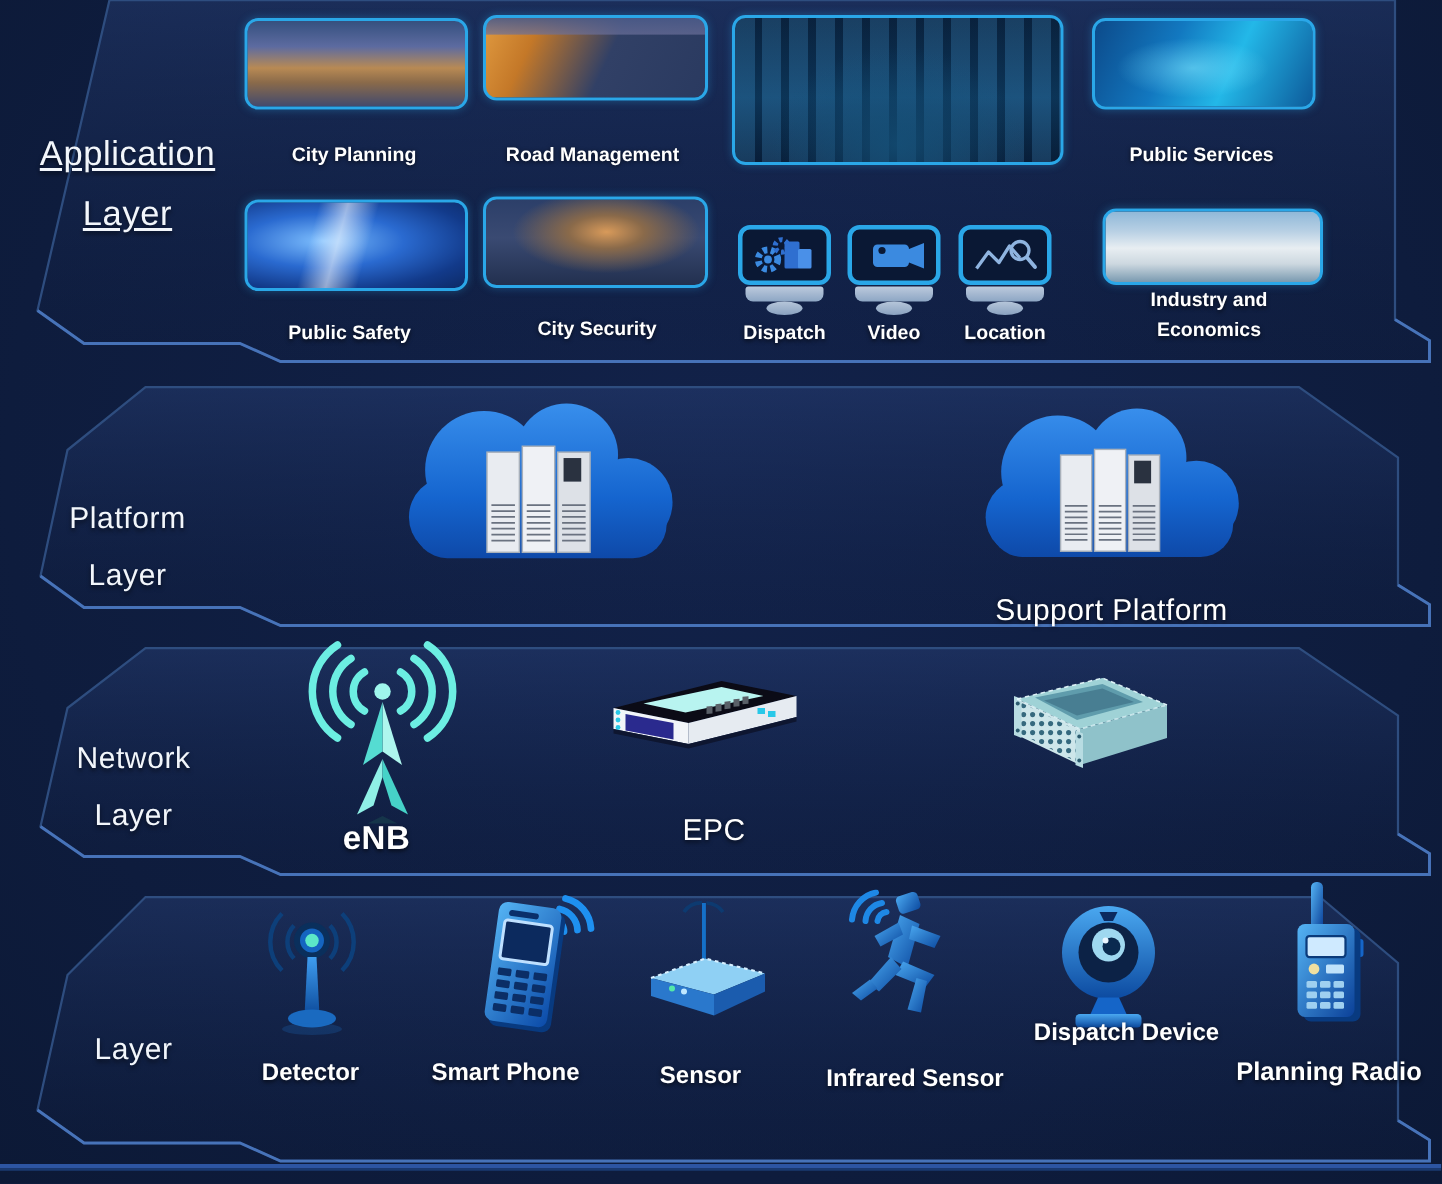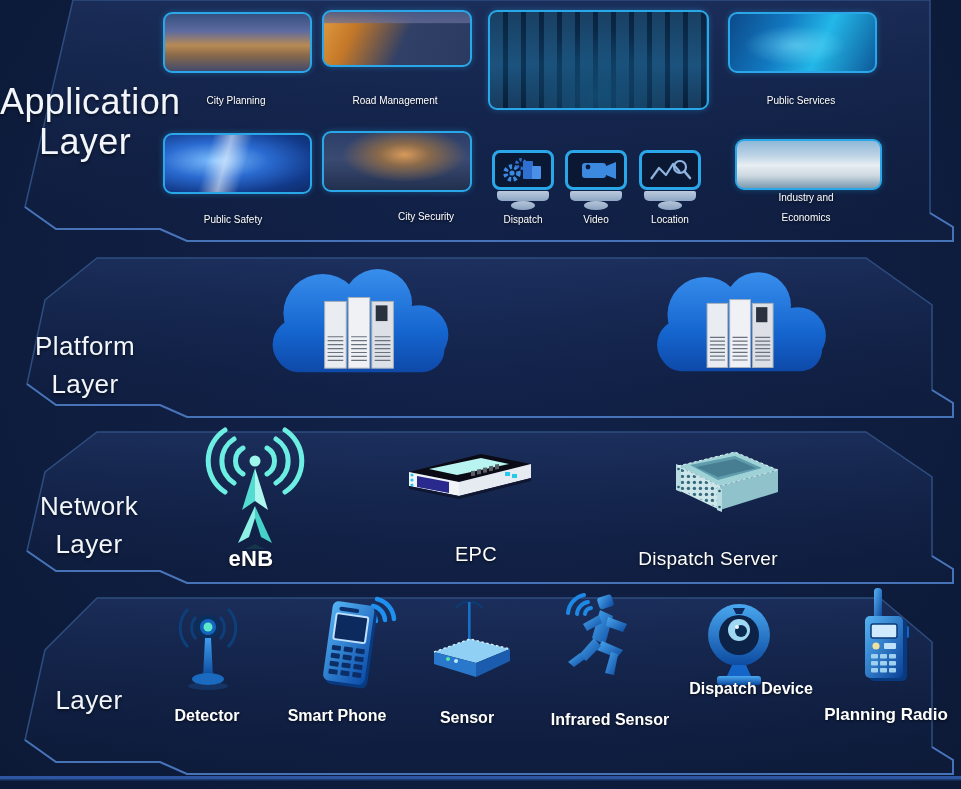--- a/index.html
+++ b/index.html
@@ -5,21 +5,21 @@
   html,body{margin:0;padding:0;background:#0e1c3d;}
   #canvas{position:relative;width:961px;height:789px;background:
       radial-gradient(ellipse at 50% 40%, #12224a 0%, #0e1c3d 70%, #0c1936 100%);
       overflow:hidden;font-family:"Liberation Sans",sans-serif;}
   svg{display:block;}
   .abs{position:absolute;}
   
   #bands{position:absolute;left:0;top:0;}
   
   .layer-title{position:absolute;width:170px;text-align:center;color:#f2f6fb;
-      font-size:26px;line-height:38px;font-weight:400;letter-spacing:.4px;
+      font-size:20px;line-height:38px;font-weight:400;letter-spacing:.4px;
       text-shadow:0 2px 3px rgba(0,0,0,.5);}
   
   .card{position:absolute;border:2px solid #2aa7e8;border-radius:9px;overflow:hidden;
       box-shadow:0 0 6px rgba(42,167,232,.35);}
   .ph-cityplanning{background:linear-gradient(180deg,#35507f 0%,#5d6ba0 30%,#b88a54 55%,#8a6a4a 72%,#424a6e 100%);}
   .ph-road{background:linear-gradient(180deg,rgba(74,90,136,.9) 0%,rgba(106,111,154,.7) 20%,rgba(0,0,0,0) 22%),
       linear-gradient(115deg,#e09a40 0%,#c47828 22%,#314066 55%,#2a3a60 100%);}
   .ph-control{background:
       radial-gradient(ellipse at 50% 88%, rgba(20,80,120,.8) 0%, rgba(0,0,0,0) 55%),
       repeating-linear-gradient(90deg, rgba(80,160,220,.22) 0 13px, rgba(8,26,52,.25) 13px 18px),
@@ -28,22 +28,22 @@
       radial-gradient(ellipse at 45% 55%, rgba(130,230,255,.55) 0%, rgba(0,0,0,0) 45%),
       linear-gradient(115deg,#0c4a8a 0%,#1278c0 35%,#23b8e8 62%,#0d5a9a 100%);}
   .ph-publicsafety{background:
       linear-gradient(105deg, rgba(255,255,255,0) 30%, rgba(255,255,255,.55) 42%, rgba(255,255,255,0) 55%),
       radial-gradient(ellipse at 35% 45%, #7fc0ff 0%, #2a6ad0 40%, #123a8a 75%, #0d2a66 100%);}
   .ph-citysecurity{background:
       radial-gradient(ellipse at 55% 38%, #d89a5a 0%, #8a6a4a 22%, rgba(0,0,0,0) 55%),
       linear-gradient(180deg,#2c3f69 0%,#3a4a72 45%,#22304f 100%);}
   .ph-industry{background:linear-gradient(180deg,#8fb8d8 0%,#b8d0e4 28%,#e8eef2 52%,#cdd8e0 74%,#7a9ab0 100%);}
   
-  .lbl{position:absolute;transform:translateX(-50%);color:#ffffff;font-size:10px;
-      font-weight:400;white-space:nowrap;text-shadow:0 1px 3px rgba(0,0,0,.65);}
+  .lbl{position:absolute;transform:translateX(-50%);color:#ffffff;font-size:13px;
+      font-weight:700;white-space:nowrap;text-shadow:0 1px 3px rgba(0,0,0,.65);}
   .lbl-lg{font-size:20px;font-weight:400;letter-spacing:.3px;}
   .lbl-md{font-size:16px;font-weight:700;}
   
   .monitor{position:absolute;width:62px;}
   .monitor .scr{height:40px;border:3px solid #2aa7e8;border-radius:8px;background:#0a1834;
       display:flex;align-items:center;justify-content:center;box-sizing:border-box;}
   .monitor .bar{margin:1px auto 0;width:52px;height:10px;border-radius:2px 2px 5px 5px;
       background:linear-gradient(180deg,#bccadd,#8da6c4);}
   .monitor .foot{margin:0 auto;width:24px;height:9px;border-radius:50%;
       background:linear-gradient(180deg,#b6c6da,#8aa2c0);}
@@ -70,21 +70,21 @@
 
     <path d="M 97 432 L 866 432 L 932 477 L 932 556 L 953 569 L 953 583 L 187 583 L 160 571 L 56 571 L 27 551 L 45 472 Z" fill="url(#bandg)" stroke="#2e4d7f" stroke-width="1.5"></path>
     <path d="M 932 556 L 953 569 L 953 583 L 187 583 L 160 571 L 56 571 L 27 551" fill="none" stroke="#4a78c0" stroke-width="2" opacity=".9"></path>
 
     <path d="M 97 598 L 880 598 L 932 642 L 932 747 L 953 760 L 953 774 L 187 774 L 160 762 L 56 762 L 25 740 L 45 650 Z" fill="url(#bandg)" stroke="#2e4d7f" stroke-width="1.5"></path>
     <path d="M 932 747 L 953 760 L 953 774 L 187 774 L 160 762 L 56 762 L 25 740" fill="none" stroke="#4a78c0" stroke-width="2" opacity=".9"></path>
     <rect x="0" y="776" width="961" height="3" fill="#2d55a2"></rect>
     <rect x="0" y="779" width="961" height="1.5" fill="#1a3a70"></rect>
   </svg>
 
-  <div class="layer-title" style="left:0;top:82;top:82px;font-size:36px;line-height:40px;">
+  <div class="layer-title" style="left:0;top:82;top:82px;font-size:23px;line-height:40px;text-decoration:underline;">
     <div>Application</div>
     <div>Layer</div>
   </div>
   <div class="layer-title" style="left:0;top:327px;">
     <div>Platform</div>
     <div>Layer</div>
   </div>
   <div class="layer-title" style="left:4px;top:487px;">
     <div>Network</div>
     <div>Layer</div>
@@ -98,21 +98,21 @@
   <div class="card ph-control" style="left:488px;top:10px;width:217px;height:96px;"></div>
   <div class="card ph-publicservices" style="left:728px;top:12px;width:145px;height:57px;"></div>
   <div class="card ph-publicsafety" style="left:163px;top:133px;width:145px;height:57px;"></div>
   <div class="card ph-citysecurity" style="left:322px;top:131px;width:146px;height:57px;"></div>
   <div class="card ph-industry" style="left:735px;top:139px;width:143px;height:47px;"></div>
 
   <div class="lbl" style="left:236px;top:95px;">City Planning</div>
   <div class="lbl" style="left:395px;top:95px;">Road Management</div>
   <div class="lbl" style="left:801px;top:95px;">Public Services</div>
   <div class="lbl" style="left:233px;top:214px;">Public Safety</div>
-  <div class="lbl" style="left:398px;top:211px;margin-left:28px;">City Security</div>
+  <div class="lbl" style="left:398px;top:211px;">City Security</div>
   <div class="lbl" style="left:806px;top:192px;">Industry and</div>
   <div class="lbl" style="left:806px;top:212px;">Economics</div>
 
   <div class="monitor" style="left:492px;top:150px;">
     <div class="scr">
       <svg width="48" height="30" viewBox="0 0 48 30">
         <rect x="24" y="6" width="10" height="18" rx="1" fill="#2f6fd0"></rect>
         <rect x="33" y="11" width="9" height="13" rx="1" fill="#4a90e8"></rect>
         <circle cx="13" cy="18" r="6.5" fill="none" stroke="#3b8ae0" stroke-width="4.5" stroke-dasharray="3 2.4"></circle>
         <circle cx="13" cy="18" r="2.6" fill="#3b8ae0"></circle>
@@ -193,20 +193,21 @@
     <g transform="translate(74,38)">
       <rect x="0" y="8" width="22" height="68" fill="#e9ecf1" stroke="#a8b0ba" stroke-width="1"></rect>
       <rect x="24" y="4" width="22" height="72" fill="#eff1f5" stroke="#a8b0ba" stroke-width="1"></rect>
       <rect x="48" y="8" width="22" height="68" fill="#dde1e7" stroke="#a8b0ba" stroke-width="1"></rect>
       <rect x="52" y="12" width="12" height="16" fill="#2a3240"></rect>
       <path d="M3 44h16M3 48h16M3 52h16M3 56h16M3 60h16M3 64h16M3 68h16" stroke="#6a7280" stroke-width="1.2"></path>
       <path d="M27 44h16M27 48h16M27 52h16M27 56h16M27 60h16M27 64h16M27 68h16" stroke="#6a7280" stroke-width="1.2"></path>
       <path d="M51 44h16M51 48h16M51 52h16M51 56h16M51 60h16M51 64h16M51 68h16" stroke="#6a7280" stroke-width="1.2"></path>
     </g>
   </svg>
+  <div class="lbl lbl-lg" style="left:741px;top:396px;">Support Platform</div>
 
   <svg class="abs" style="left:205px;top:422px;" width="100" height="128" viewBox="0 0 100 128">
     <g fill="none" stroke="#6ceee2" stroke-linecap="round">
       <path d="M38 26 A 15 15 0 0 0 38 52" stroke-width="5"></path>
       <path d="M29 17 A 26 26 0 0 0 29 61" stroke-width="5"></path>
       <path d="M20 8  A 37 37 0 0 0 20 70" stroke-width="5"></path>
       <path d="M62 26 A 15 15 0 0 1 62 52" stroke-width="5"></path>
       <path d="M71 17 A 26 26 0 0 1 71 61" stroke-width="5"></path>
       <path d="M80 8  A 37 37 0 0 1 80 70" stroke-width="5"></path>
     </g>
@@ -255,21 +256,20 @@
     <polygon points="67,37 72,39 72,62 67,60" fill="#b8dce2"></polygon>
     <circle cx="28.5" cy="19" r="1.3" fill="#2a5a6e"></circle>
       <circle cx="28.5" cy="37" r="1.3" fill="#2a5a6e"></circle>
     <circle cx="69.5" cy="41" r="1.3" fill="#2a5a6e"></circle>
       <circle cx="69.5" cy="57" r="1.3" fill="#2a5a6e"></circle>
     <path d="M28 16 L85 2 L128 20" fill="none" stroke="#eafcff" stroke-width="1" stroke-dasharray="3 2.4" opacity=".9"></path>
     <path d="M28 16 L70 36 L128 20" fill="none" stroke="#eafcff" stroke-width="1" stroke-dasharray="3 2.4" opacity=".7"></path>
   </svg>
   <div class="lbl lbl-lg" style="left:251px;top:546px;font-weight:700;font-size:22px;">eNB</div>
   <div class="lbl lbl-lg" style="left:476px;top:543px;">EPC</div>
-  <div class="lbl lbl-lg" style="left:708px;top:548px;font-size:19px;">Dispatch Server</div>
 
   <svg class="abs" style="left:172px;top:598px;" width="72" height="95" viewBox="0 0 72 95">
     <defs>
       <linearGradient id="detg" x1="0" y1="0" x2="0" y2="1">
         <stop offset="0" stop-color="#3f9df0"></stop>
           <stop offset="1" stop-color="#0c4a9a"></stop>
       </linearGradient>
     </defs>
     <g fill="none" stroke="#0d3f7a" stroke-width="3">
       <path d="M24 19 A 16 16 0 0 0 24 41"></path>

